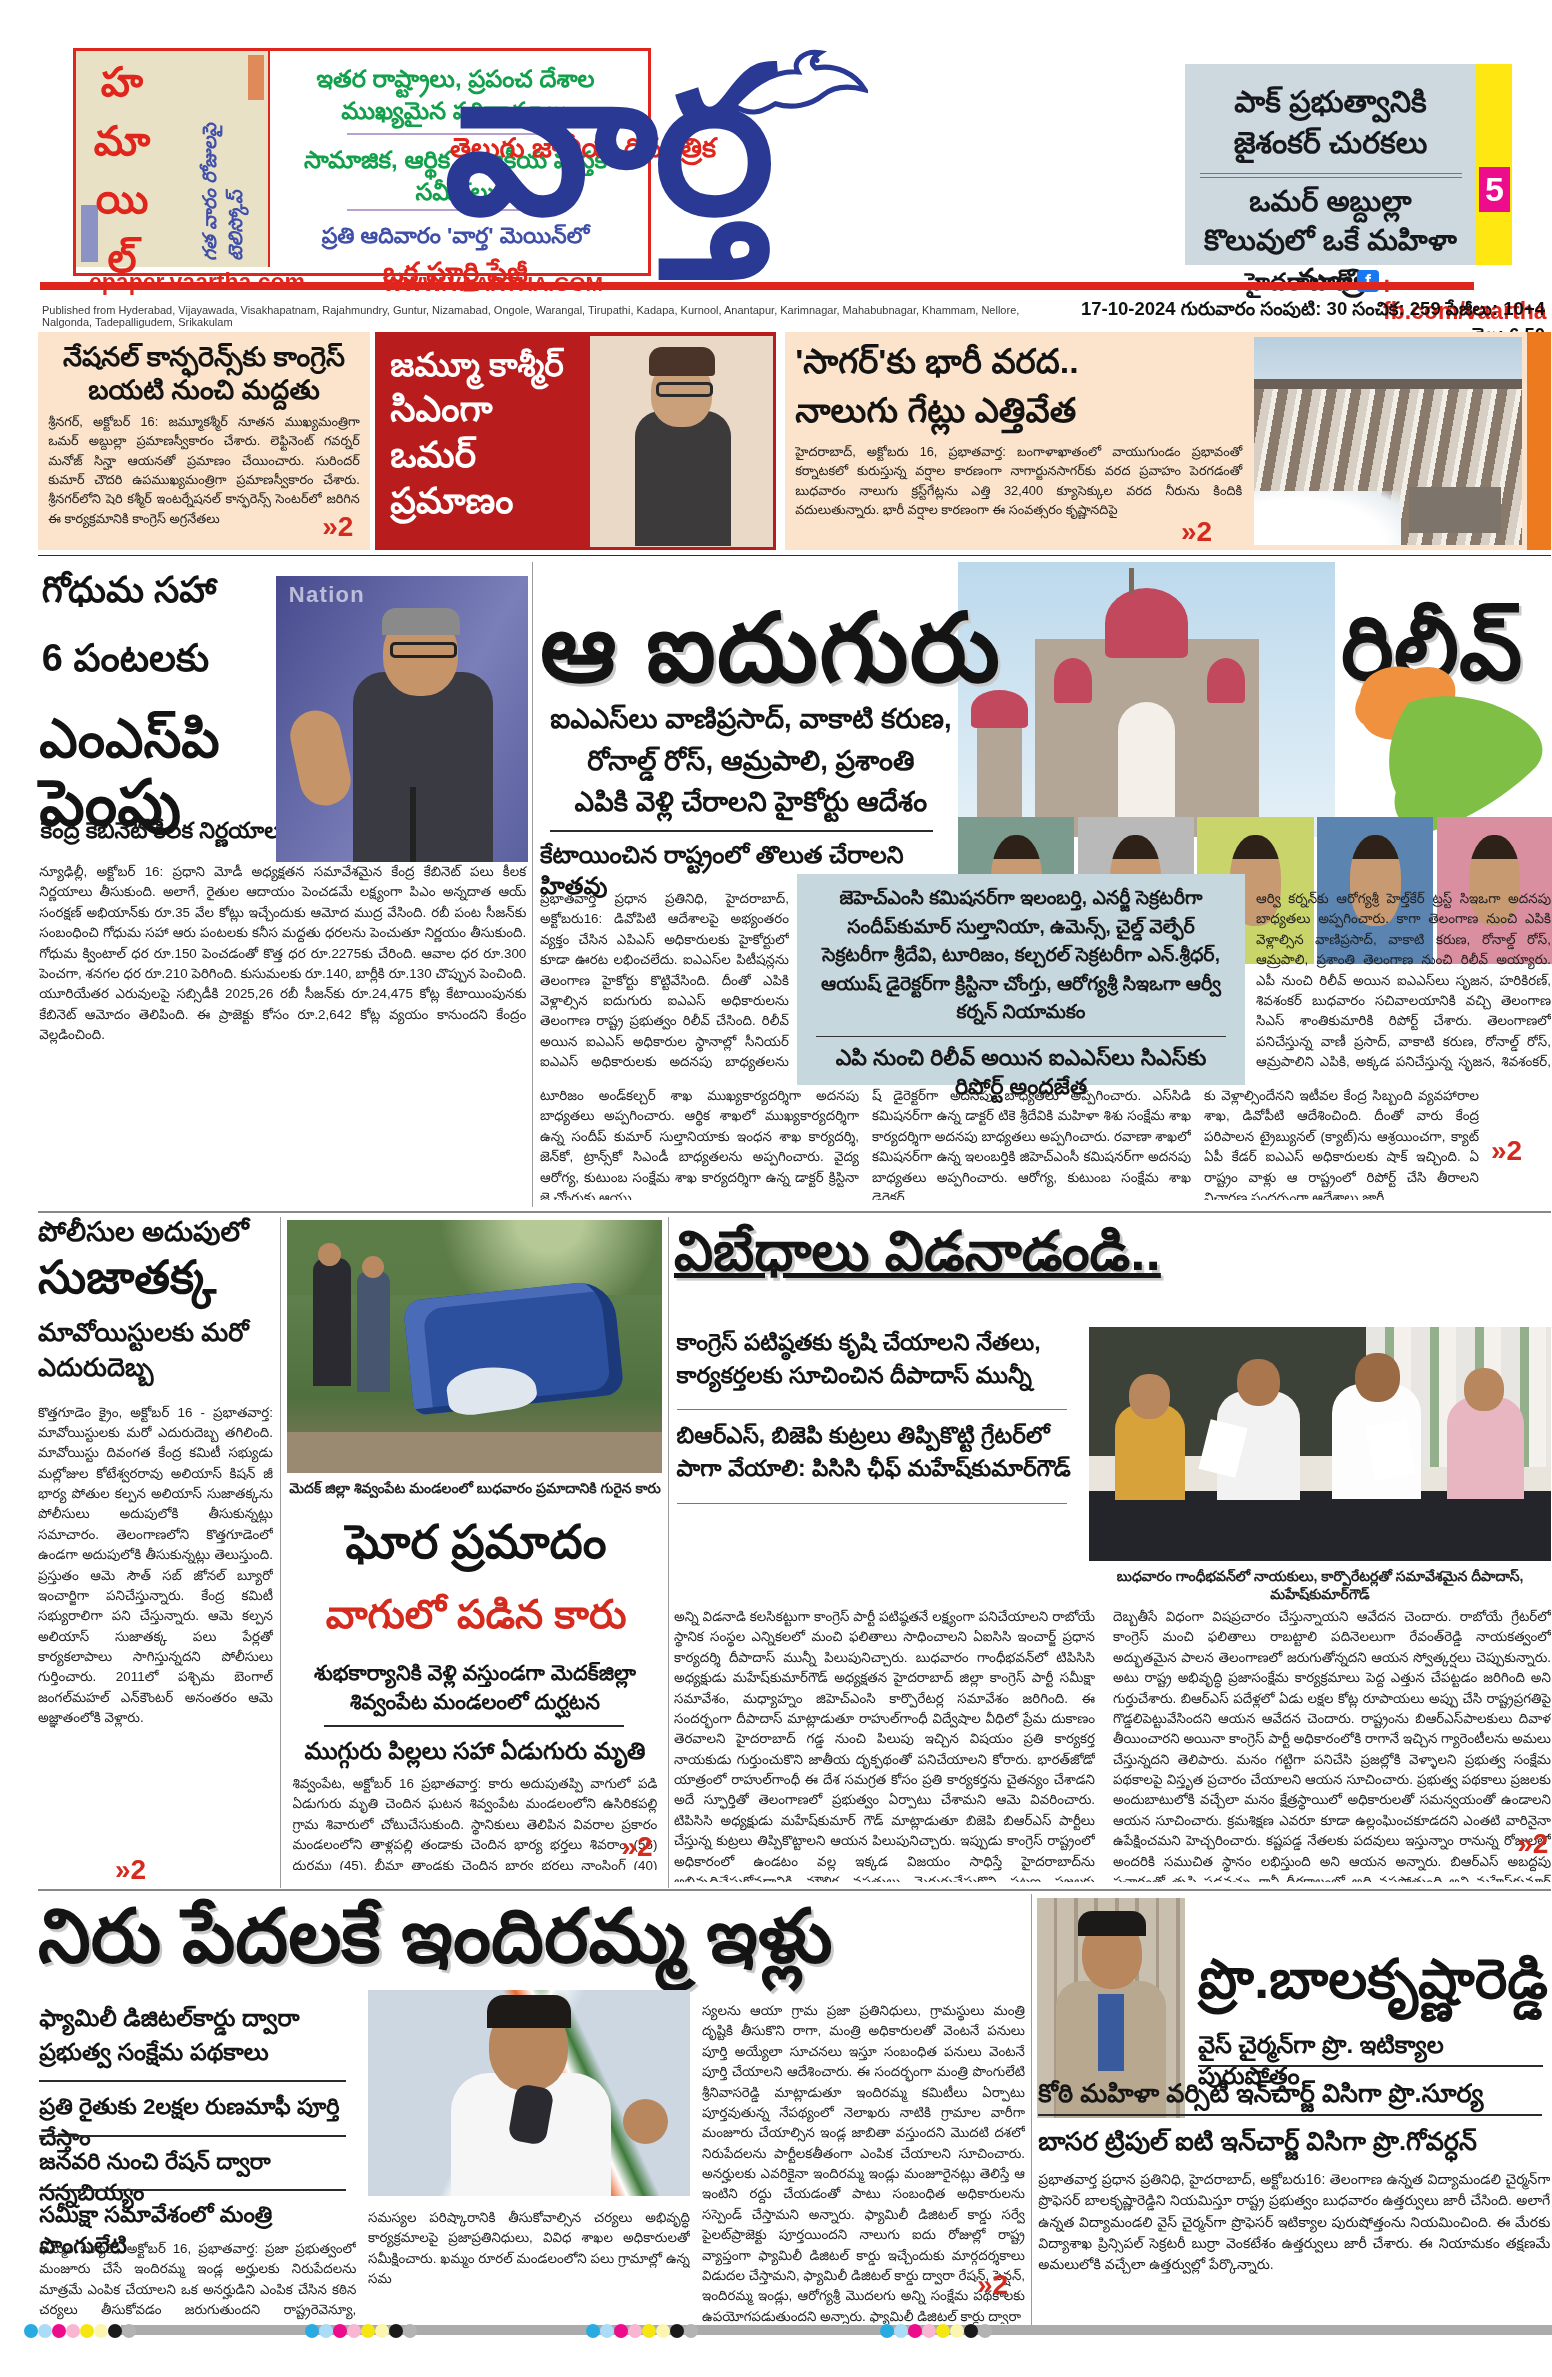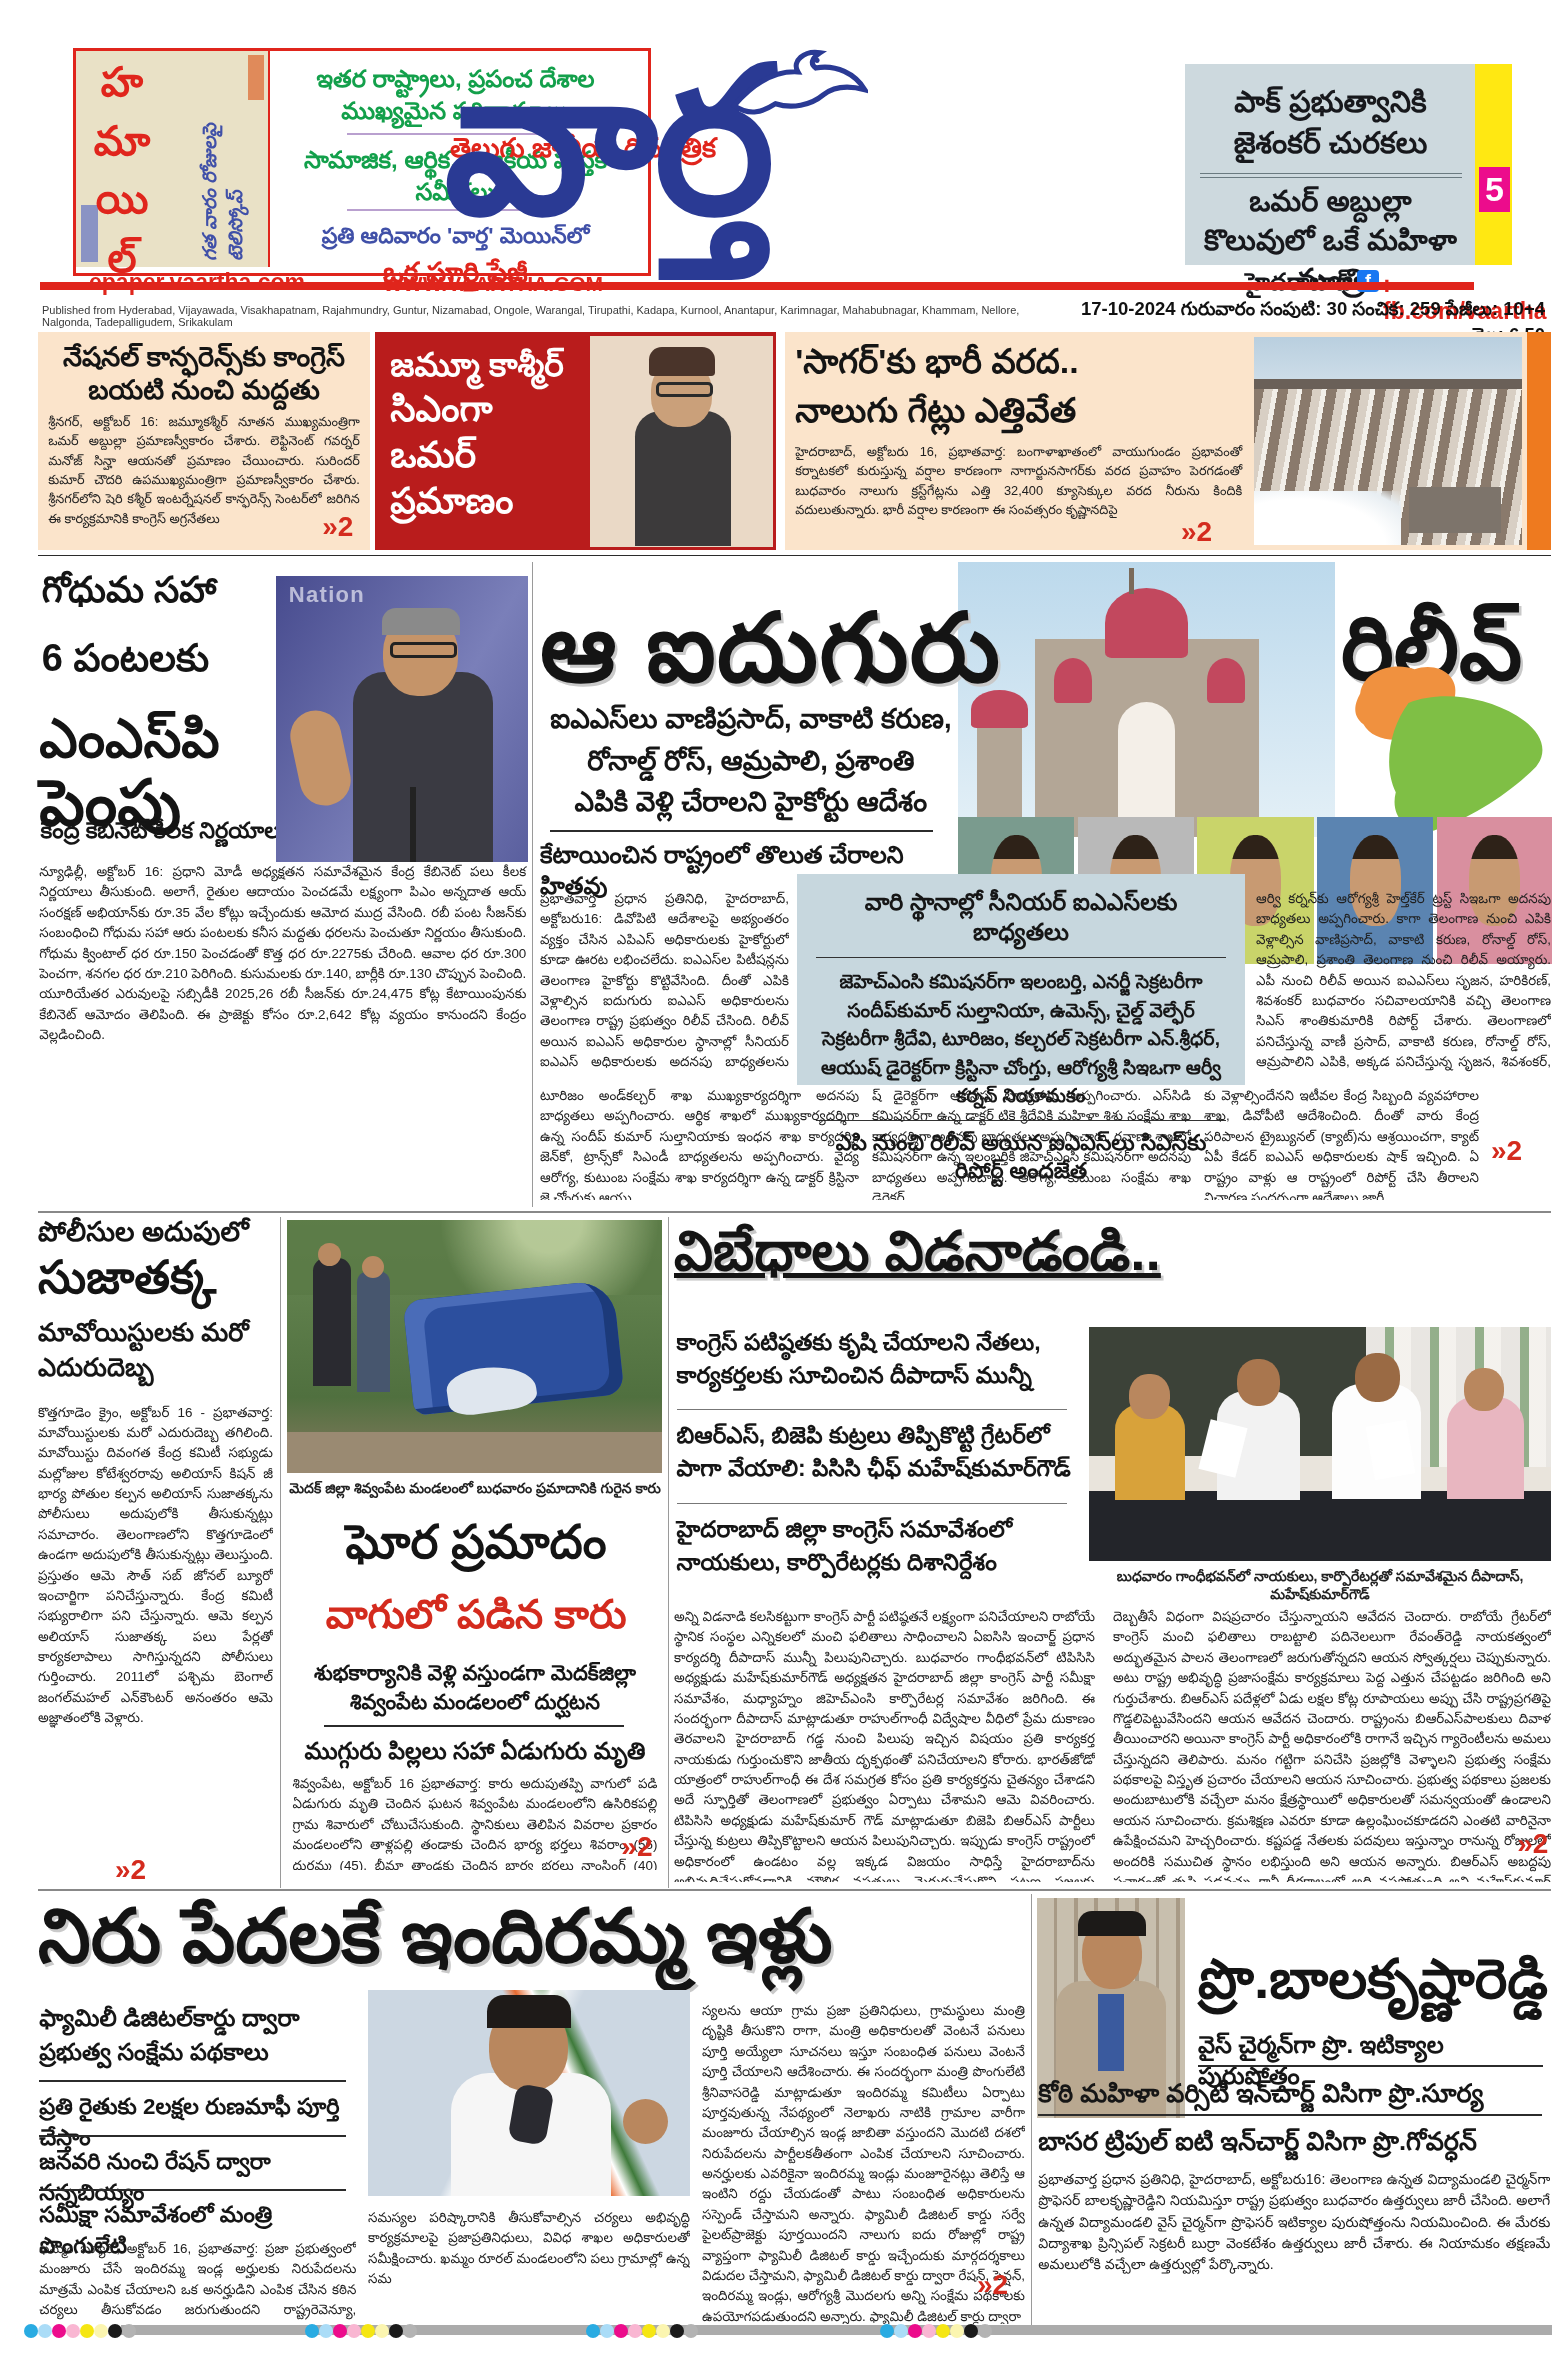--- a/index.html
+++ b/index.html
@@ -181,21 +181,20 @@
         <div class="face" style="left:28%;top:12%;width:44%;height:62%;"></div>
       </div>
     <div class="photo" style="width:117px;height:147px;background:#d98f9f;position:relative;">
         <div class="face" style="left:28%;top:12%;width:44%;height:62%;"></div>
       </div>
   </div>
 
   <div class="bodytxt" style="position:absolute;left:0;top:327px;width:249px;height:185px;overflow:hidden;">ప్రభాతవార్త ప్రధాన ప్రతినిధి, హైదరాబాద్, అక్టోబరు16: డివోపిటి ఆదేశాలపై అభ్యంతరం వ్యక్తం చేసిన ఎపిఎస్ అధికారులకు హైకోర్టులో కూడా ఊరట లభించలేదు. ఐఎఎస్‌ల పిటీషన్లను తెలంగాణ హైకోర్టు కొట్టివేసింది. దీంతో ఎపికి వెళ్లాల్సిన ఐదుగురు ఐఎఎస్ అధికారులను తెలంగాణ రాష్ట్ర ప్రభుత్వం రిలీవ్ చేసింది. రిలీవ్ అయిన ఐఎఎస్ అధికారుల స్థానాల్లో సీనియర్ ఐఎఎస్ అధికారులకు అదనపు బాధ్యతలను అప్పగిస్తూ ప్రభుత్వ ప్రధాన కార్యదర్శి శాంతికుమారి ఉత్తర్వులు జారీ చేశారు. ఎస్‌సిడి డిపార్ట్‌మెంట్‌లో ముఖ్యకార్యదర్శిగా ఉన్న ఎన్.శ్రీధర్‌కు</div>
 
   <div class="abs" style="left:257px;top:312px;width:448px;height:211px;background:#c7d7de;padding:0;">
-    <div class="sub" style="margin:12.8px 19px 0;font-size:23.6px;text-align:center;border-bottom:1.9px solid #333;padding-bottom:9px;">వారి స్థానాల్లో సీనియర్ ఐఎఎస్‌లకు బాధ్యతలు</div>
     <div class="sub" style="margin:10.2px 16.6px 0;font-size:19px;text-align:center;line-height:1.5;">జెహెచ్‌ఎంసి కమిషనర్‌గా ఇలంబర్తి, ఎనర్జీ సెక్రటరీగా సందీప్‌కుమార్ సుల్తానియా, ఉమెన్స్, చైల్డ్ వెల్ఫేర్ సెక్రటరీగా శ్రీదేవి, టూరిజం, కల్చరల్ సెక్రటరీగా ఎన్.శ్రీధర్, ఆయుష్ డైరెక్టర్‌గా క్రిస్టినా చోంగ్తు, ఆరోగ్యశ్రీ సిఇఒగా ఆర్వీ కర్నన్ నియామకం</div>
     <div class="sub" style="margin:9px 19px 0;font-size:22px;text-align:center;border-top:1.9px solid #333;padding-top:7.7px;">ఎపి నుంచి రిలీవ్ అయిన ఐఎఎస్‌లు సిఎస్‌కు రిపోర్ట్ అందజేత</div>
   </div>
 
   <div class="bodytxt" style="position:absolute;left:716px;top:327px;width:295px;height:185px;overflow:hidden;">ఆర్వి కర్నన్‌కు ఆరోగ్యశ్రీ హెల్త్‌కేర్ ట్రస్ట్ సిఇఒగా అదనపు బాధ్యతలు అప్పగించారు. కాగా తెలంగాణ నుంచి ఎపికి వెళ్లాల్సిన వాణిప్రసాద్, వాకాటి కరుణ, రోనాల్డ్ రోస్, ఆమ్రపాలి, ప్రశాంతి తెలంగాణ నుంచి రిలీవ్ అయ్యారు. ఎపీ నుంచి రిలీవ్ అయిన ఐఎఎస్‌లు సృజన, హరికిరణ్, శివశంకర్ బుధవారం సచివాలయానికి వచ్చి తెలంగాణ సిఎస్ శాంతికుమారికి రిపోర్ట్ చేశారు. తెలంగాణలో పనిచేస్తున్న వాణీ ప్రసాద్, వాకాటి కరుణ, రోనాల్డ్ రోస్, ఆమ్రపాలిని ఎపికి, అక్కడ పనిచేస్తున్న సృజన, శివశంకర్, హరికిరణ్ తెలంగా</div>
 
   <div class="bodytxt" style="position:absolute;left:0;top:524px;width:319px;height:114px;overflow:hidden;">టూరిజం అండ్‌కల్చర్ శాఖ ముఖ్యకార్యదర్శిగా అదనపు బాధ్యతలు అప్పగించారు. ఆర్థిక శాఖలో ముఖ్యకార్యదర్శిగా ఉన్న సందీప్ కుమార్ సుల్తానియాకు ఇంధన శాఖ కార్యదర్శి, జెన్‌కో, ట్రాన్స్‌కో సిఎండీ బాధ్యతలను అప్పగించారు. వైద్య ఆరోగ్య, కుటుంబ సంక్షేమ శాఖ కార్యదర్శిగా ఉన్న డాక్టర్ క్రిస్టినా జె.చోంగ్తుకు ఆయు</div>
   <div class="bodytxt" style="position:absolute;left:332px;top:524px;width:319px;height:114px;overflow:hidden;">ష్ డైరెక్టర్‌గా అదనపు బాధ్యతలు అప్పగించారు. ఎస్‌సిడి కమిషనర్‌గా ఉన్న డాక్టర్ టికె శ్రీదేవికి మహిళా శిశు సంక్షేమ శాఖ కార్యదర్శిగా అదనపు బాధ్యతలు అప్పగించారు. రవాణా శాఖలో కమిషనర్‌గా ఉన్న ఇలంబర్తికి జిహెచ్‌ఎంసీ కమిషనర్‌గా అదనపు బాధ్యతలు అప్పగించారు. ఆరోగ్య, కుటుంబ సంక్షేమ శాఖ డైరెక్టర్</div>
   <div class="bodytxt" style="position:absolute;left:664px;top:524px;width:275px;height:114px;overflow:hidden;">కు వెళ్లాల్సిందేనని ఇటీవల కేంద్ర సిబ్బంది వ్యవహారాల శాఖ, డివోపీటి ఆదేశించింది. దీంతో వారు కేంద్ర పరిపాలన ట్రైబ్యునల్ (క్యాట్)ను ఆశ్రయించగా, క్యాట్ ఏపీ కేడర్ ఐఎఎస్ అధికారులకు షాక్ ఇచ్చింది. ఏ రాష్ట్రం వాళ్లు ఆ రాష్ట్రంలో రిపోర్ట్ చేసి తీరాలని విచారణ సందర్భంగా ఆదేశాలు జారీ</div>
   <div class="abs jump" style="left:951px;top:575px;">»2</div>
@@ -236,21 +235,20 @@
 
 <div class="abs grayline" style="left:668px;top:1217px;width:1.3px;height:671px;"></div>
 
 <div class="abs" style="left:674px;top:1217px;width:877px;height:671px;">
   <div class="hl shadowed" style="position:absolute;left:0;top:3.8px;font-size:55px;text-decoration:underline;">విబేధాలు విడనాడండి..</div>
 
   <div class="sub" style="position:absolute;left:2.6px;top:109px;width:402px;font-size:23px;line-height:1.45;">కాంగ్రెస్ పటిష్ఠతకు కృషి చేయాలని నేతలు, కార్యకర్తలకు సూచించిన దీపాదాస్ మున్నీ</div>
   <div class="abs rule" style="left:2.6px;top:192px;width:390px;height:1.3px;background:#777;"></div>
   <div class="sub" style="position:absolute;left:2.6px;top:202px;width:402px;font-size:23px;line-height:1.45;">బిఆర్‌ఎస్, బిజెపి కుట్రలు తిప్పికొట్టి గ్రేటర్‌లో పాగా వేయాలి: పిసిసి ఛీఫ్ మహేష్‌కుమార్‌గౌడ్</div>
   <div class="abs rule" style="left:2.6px;top:286px;width:390px;height:1.3px;background:#777;"></div>
-  <div class="sub" style="position:absolute;left:2.6px;top:296px;width:402px;font-size:23px;line-height:1.45;">హైదరాబాద్ జిల్లా కాంగ్రెస్ సమావేశంలో నాయకులు, కార్పొరేటర్లకు దిశానిర్దేశం</div>
 
   <div class="abs photo" style="left:415px;top:110px;width:462px;height:234px;background:#e9e4dc;">
     <div class="abs" style="left:0;top:0;width:60%;height:55%;background:#3c4238;"></div>
     <div class="abs" style="right:0;top:0;width:40%;height:60%;background:repeating-linear-gradient(90deg,#e8e8e8 0 19px,#3e7a3a 19px 28px,#fff 28px 45px);opacity:.5;"></div>
     <div class="abs" style="left:0;bottom:0;width:100%;height:30%;background:#23252a;"></div>
     <div class="abs" style="left:25.5px;top:77px;width:70px;height:96px;background:#d8a23a;border-radius:25.5px 25.5px 0 0;"></div>
     <div class="abs" style="left:40px;top:47px;width:41px;height:45px;background:#b9875e;border-radius:46%;"></div>
     <div class="abs" style="left:128px;top:64px;width:83px;height:109px;background:#f2f2f2;border-radius:28px 28px 0 0;"></div>
     <div class="abs" style="left:148px;top:32px;width:43px;height:47px;background:#a9764e;border-radius:46%;"></div>
     <div class="abs" style="left:243px;top:57px;width:89px;height:115px;background:#fdfdfd;border-radius:29px 29px 0 0;"></div>

